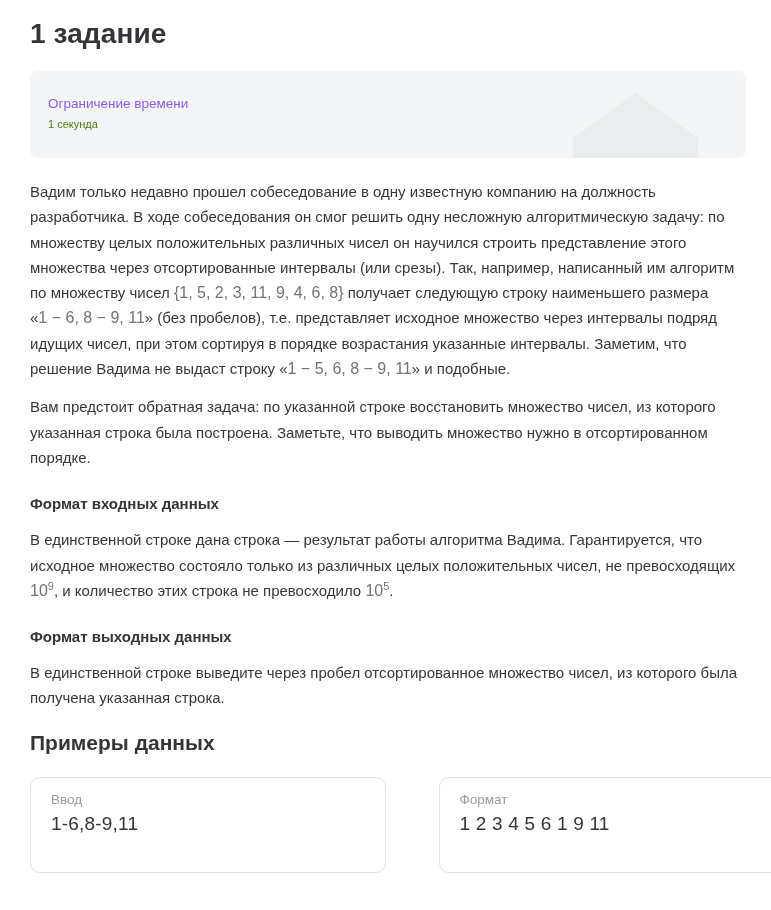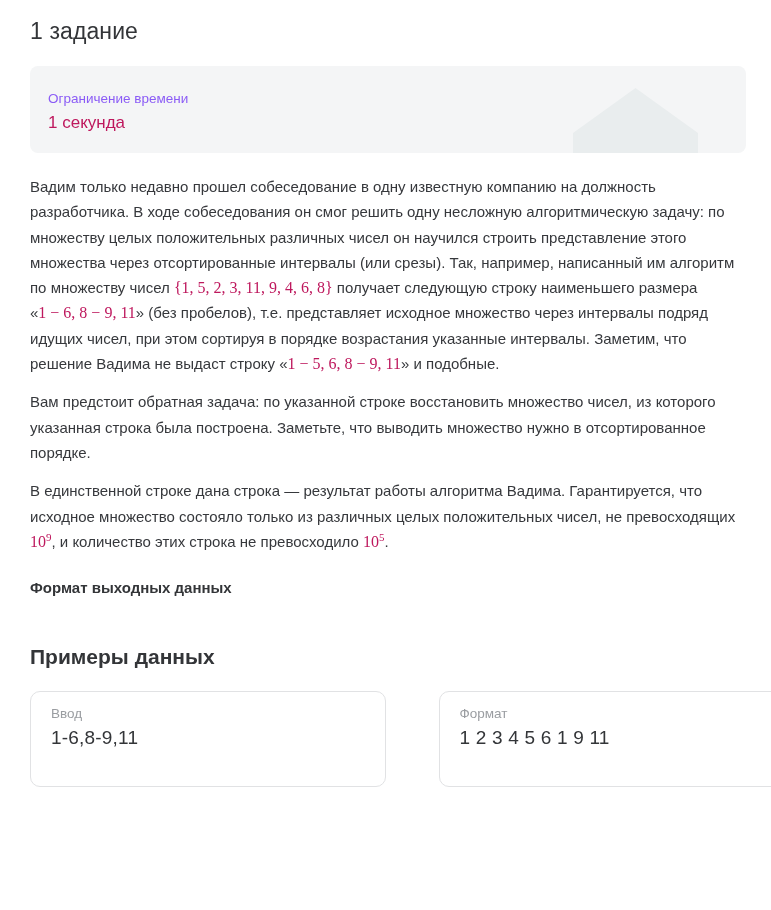--- a/index.html
+++ b/index.html
@@ -9,22 +9,22 @@
     height: 910px;
     font-family: "Liberation Sans", sans-serif;
     color: #333538;
     overflow: hidden;
   }
   .page {
     padding: 18px 25px 0 30px;
     width: 771px;
   }
   .page-title {
-    font-size: 23px;
-    font-weight: 400;
+    font-size: 28px;
+    font-weight: 700;
     color: #333538;
     letter-spacing: 0.1px;
   }
   
   .limits-box {
     position: relative;
     margin-top: 21px;
     background: #f4f5f6;
     border-radius: 8px;
     height: 87px;
@@ -33,57 +33,57 @@
     overflow: hidden;
   }
   .limits-cols { display: flex; position: relative; z-index: 1; }
   .limit-col-1 { width: 247px; }
   .limit-label {
     font-size: 13.5px;
     color: #8b5cf6;
     margin-bottom: 7px;
   }
   .limit-value {
-    font-size: 17px;
-    color: #be185d;
+    font-size: 11px;
+    color: #4d7c0f;
   }
   .watermark {
     position: absolute;
     right: 48px;
     top: 22px;
     z-index: 0;
   }
   
   .statement { margin-top: 21px; width: 716px; }
   .statement p {
     font-size: 15px;
     line-height: 25.3px;
     color: #36383c;
     margin-bottom: 13px;
   }
   .math {
-    font-family: Liberation Serif, serif;
+    font-family: Liberation Sans, sans-serif;
     font-size: 16px;
-    color: #be185d;
+    color: #737373;
     white-space: nowrap;
     margin-top: 44px;
   }
   .math sup { font-size: 11px; line-height: 0; }
   .fmt-heading {
     font-size: 15px;
     font-weight: 700;
     color: #333538;
     margin: 25px 0 15px 0;
   }
   
   .examples-heading {
     font-size: 21px;
     font-weight: 700;
     color: #333538;
-    margin-top: 49px;
+    margin-top: 20px;
   }
   .examples-row {
     display: flex;
     gap: 53px;
     margin-top: 22px;
     width: 764px;
   }
   .example-box {
     flex: 1;
     height: 96px;
@@ -118,27 +118,29 @@
       <div class="limit-col-1">
         <div class="limit-label">Ограничение времени</div>
         <div class="limit-value">1 секунда</div>
       </div>
     </div>
   </div>
 
   <div class="statement">
     <p><span>Вадим только недавно прошел собеседование в одну известную компанию на должность разработчика. В ходе собеседования он смог решить одну несложную алгоритмическую задачу: по множеству целых положительных различных чисел он научился строить представление этого множества через отсортированные интервалы (или срезы). Так, например, написанный им алгоритм по множеству чисел </span><span class="math">{1, 5, 2, 3, 11, 9, 4, 6, 8}</span><span> получает следующую строку наименьшего размера «</span><span class="math">1 − 6, 8 − 9, 11</span><span>» (без пробелов), т.е. представляет исходное множество через интервалы подряд идущих чисел, при этом сортируя в порядке возрастания указанные интервалы. Заметим, что решение Вадима не выдаст строку «</span><span class="math">1 − 5, 6, 8 − 9, 11</span><span>» и подобные.</span></p>
 
-    <p>Вам предстоит обратная задача: по указанной строке восстановить множество чисел, из которого указанная строка была построена. Заметьте, что выводить множество нужно в отсортированное порядке.</p>
+    <p>Вам предстоит обратная задача: по указанной строке восстановить множество чисел, из которого указанная строка была построена. Заметьте, что выводить множество нужно в отсортированном порядке.</p>
 
+    <h3 class="fmt-heading">Формат входных данных</h3>
 
     <p><span>В единственной строке дана строка — результат работы алгоритма Вадима. Гарантируется, что исходное множество состояло только из различных целых положительных чисел, не превосходящих </span><span class="math"><span>10</span><sup>9</sup></span><span>, и количество этих строка не превосходило </span><span class="math"><span>10</span><sup>5</sup></span><span>.</span></p>
 
     <h3 class="fmt-heading">Формат выходных данных</h3>
 
+    <p>В единственной строке выведите через пробел отсортированное множество чисел, из которого была получена указанная строка.</p>
   </div>
 
   <h2 class="examples-heading">Примеры данных</h2>
 
   <div class="examples-row">
     <div class="example-box">
       <div class="example-label">Ввод</div>
       <div class="example-value">1-6,8-9,11</div>
     </div>
     <div class="example-box">

